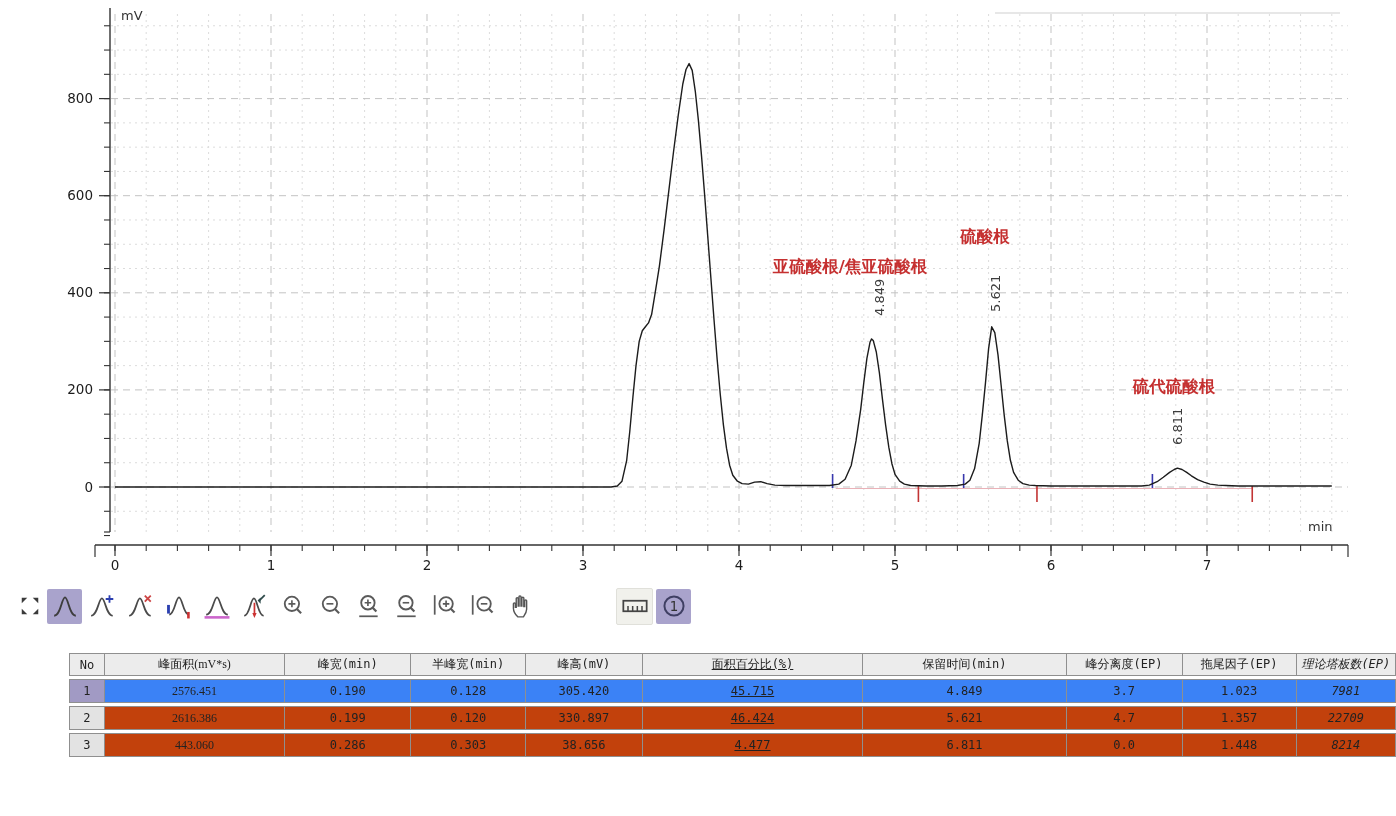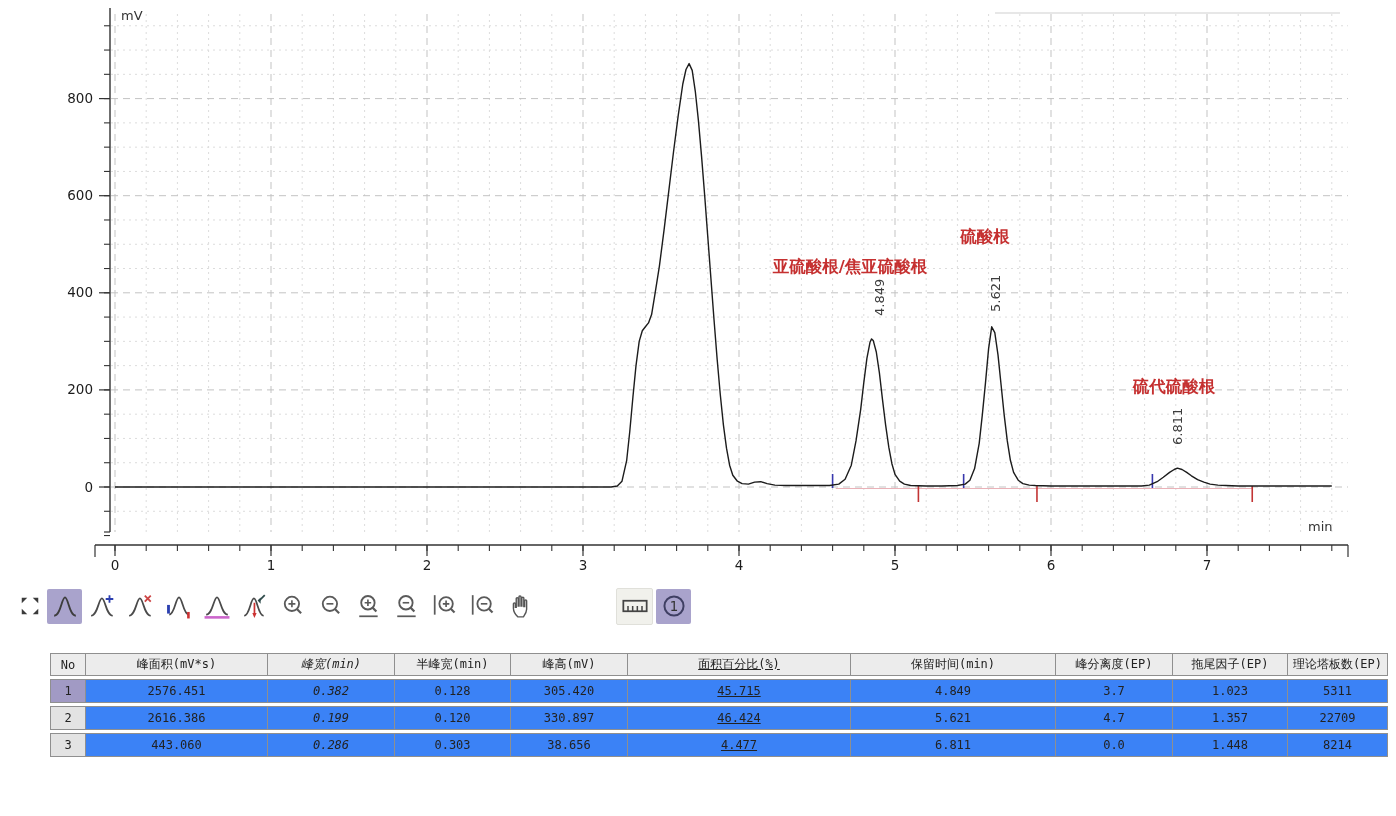--- a/index.html
+++ b/index.html
@@ -7,30 +7,30 @@
   #chart-wrap{position:absolute;left:0;top:0;width:1396px;height:582px;}
   
   #toolbar{position:absolute;left:16px;top:586px;height:40px;display:flex;align-items:center;gap:3px;}
   .tbtn{width:35px;height:35px;display:flex;align-items:center;justify-content:center;border-radius:2px;}
   .tbtn.small{width:28px;}
   .tbtn.selected{background:#a9a3cc;}
   .tbtn.lighttile{background:#f1f1ec;border:1px solid #e0e0da;}
   .tbtn svg{display:block;}
   .group-gap{width:72px;}
   
-  #peak-table{position:absolute;left:50px;top:650px;border-collapse:separate;border-spacing:0 3px;font-family:"DejaVu Sans Mono","DejaVu Sans",sans-serif;font-size:12px;color:#222;}
-  #peak-table th,#peak-table td{border:1px solid #8f8f8f;border-left:none;text-align:center;padding:0;height:22px;background:#3b82f6;font-weight:normal;}
+  #peak-table{position:absolute;left:69px;top:650px;border-collapse:separate;border-spacing:0 3px;font-family:"DejaVu Sans Mono","DejaVu Sans",sans-serif;font-size:12px;color:#222;}
+  #peak-table th,#peak-table td{border:1px solid #8f8f8f;border-left:none;text-align:center;padding:0;height:22px;background:#c2410c;font-weight:normal;}
   #peak-table th:first-child,#peak-table td:first-child{border-left:1px solid #8f8f8f;}
   #peak-table thead th{background:#ececec;height:21px;}
   #peak-table td.no-cell{background:#e3e3e3;}
   #peak-table tr.selected td{background:#3b82f6;}
   #peak-table tr.selected td.no-cell{background:#a19ac4;}
   
-  #peak-table .c0{width:34px;} .c1{width:181px;} .c2{width:126px;font-style:italic;} .c3{width:115px;margin-top:40px;} .c4{width:116px;}
-  .c5{width:222px;text-decoration:underline;} .c6{width:204px;} .c7{width:116px;} .c8{width:114px;margin-top:44px;} .c9{width:99px;}
+  #peak-table .c0{width:34px;} .c1{width:181px;font-family:Liberation Serif, serif;} .c2{width:126px;} .c3{width:115px;margin-top:40px;} .c4{width:116px;}
+  .c5{width:222px;text-decoration:underline;} .c6{width:204px;} .c7{width:116px;} .c8{width:114px;margin-top:44px;} .c9{width:99px;font-style:italic;}
 </style>
 </head>
 <body>
 
 <div id="chart-wrap">
   <svg id="chart-svg" width="1396" height="582" viewBox="0 0 1396 582">
       <line x1="115" y1="14" x2="115" y2="532" stroke="#c3c3c3" stroke-width="1" stroke-dasharray="7 5"></line>
       <line x1="146.2" y1="14" x2="146.2" y2="532" stroke="#dcdcdc" stroke-width="1" stroke-dasharray="2 4"></line>
       <line x1="177.4" y1="14" x2="177.4" y2="532" stroke="#dcdcdc" stroke-width="1" stroke-dasharray="2 4"></line>
       <line x1="208.60000000000002" y1="14" x2="208.60000000000002" y2="532" stroke="#dcdcdc" stroke-width="1" stroke-dasharray="2 4"></line>
@@ -332,28 +332,28 @@
         <th class="c6">保留时间(min)</th>
         <th class="c7">峰分离度(EP)</th>
         <th class="c8">拖尾因子(EP)</th>
         <th class="c9">理论塔板数(EP)</th>
       </tr>
     </thead>
   <tbody id="pt-body">
       <tr class="selected">
         <td class="c0 no-cell">1</td>
         <td class="c1">2576.451</td>
-        <td class="c2">0.382</td>
+        <td class="c2">0.190</td>
         <td class="c3">0.128</td>
         <td class="c4">305.420</td>
         <td class="c5">45.715</td>
         <td class="c6">4.849</td>
         <td class="c7">3.7</td>
         <td class="c8">1.023</td>
-        <td class="c9">5311</td>
+        <td class="c9">7981</td>
       </tr>
       <tr>
         <td class="c0 no-cell">2</td>
         <td class="c1">2616.386</td>
         <td class="c2">0.199</td>
         <td class="c3">0.120</td>
         <td class="c4">330.897</td>
         <td class="c5">46.424</td>
         <td class="c6">5.621</td>
         <td class="c7">4.7</td>

